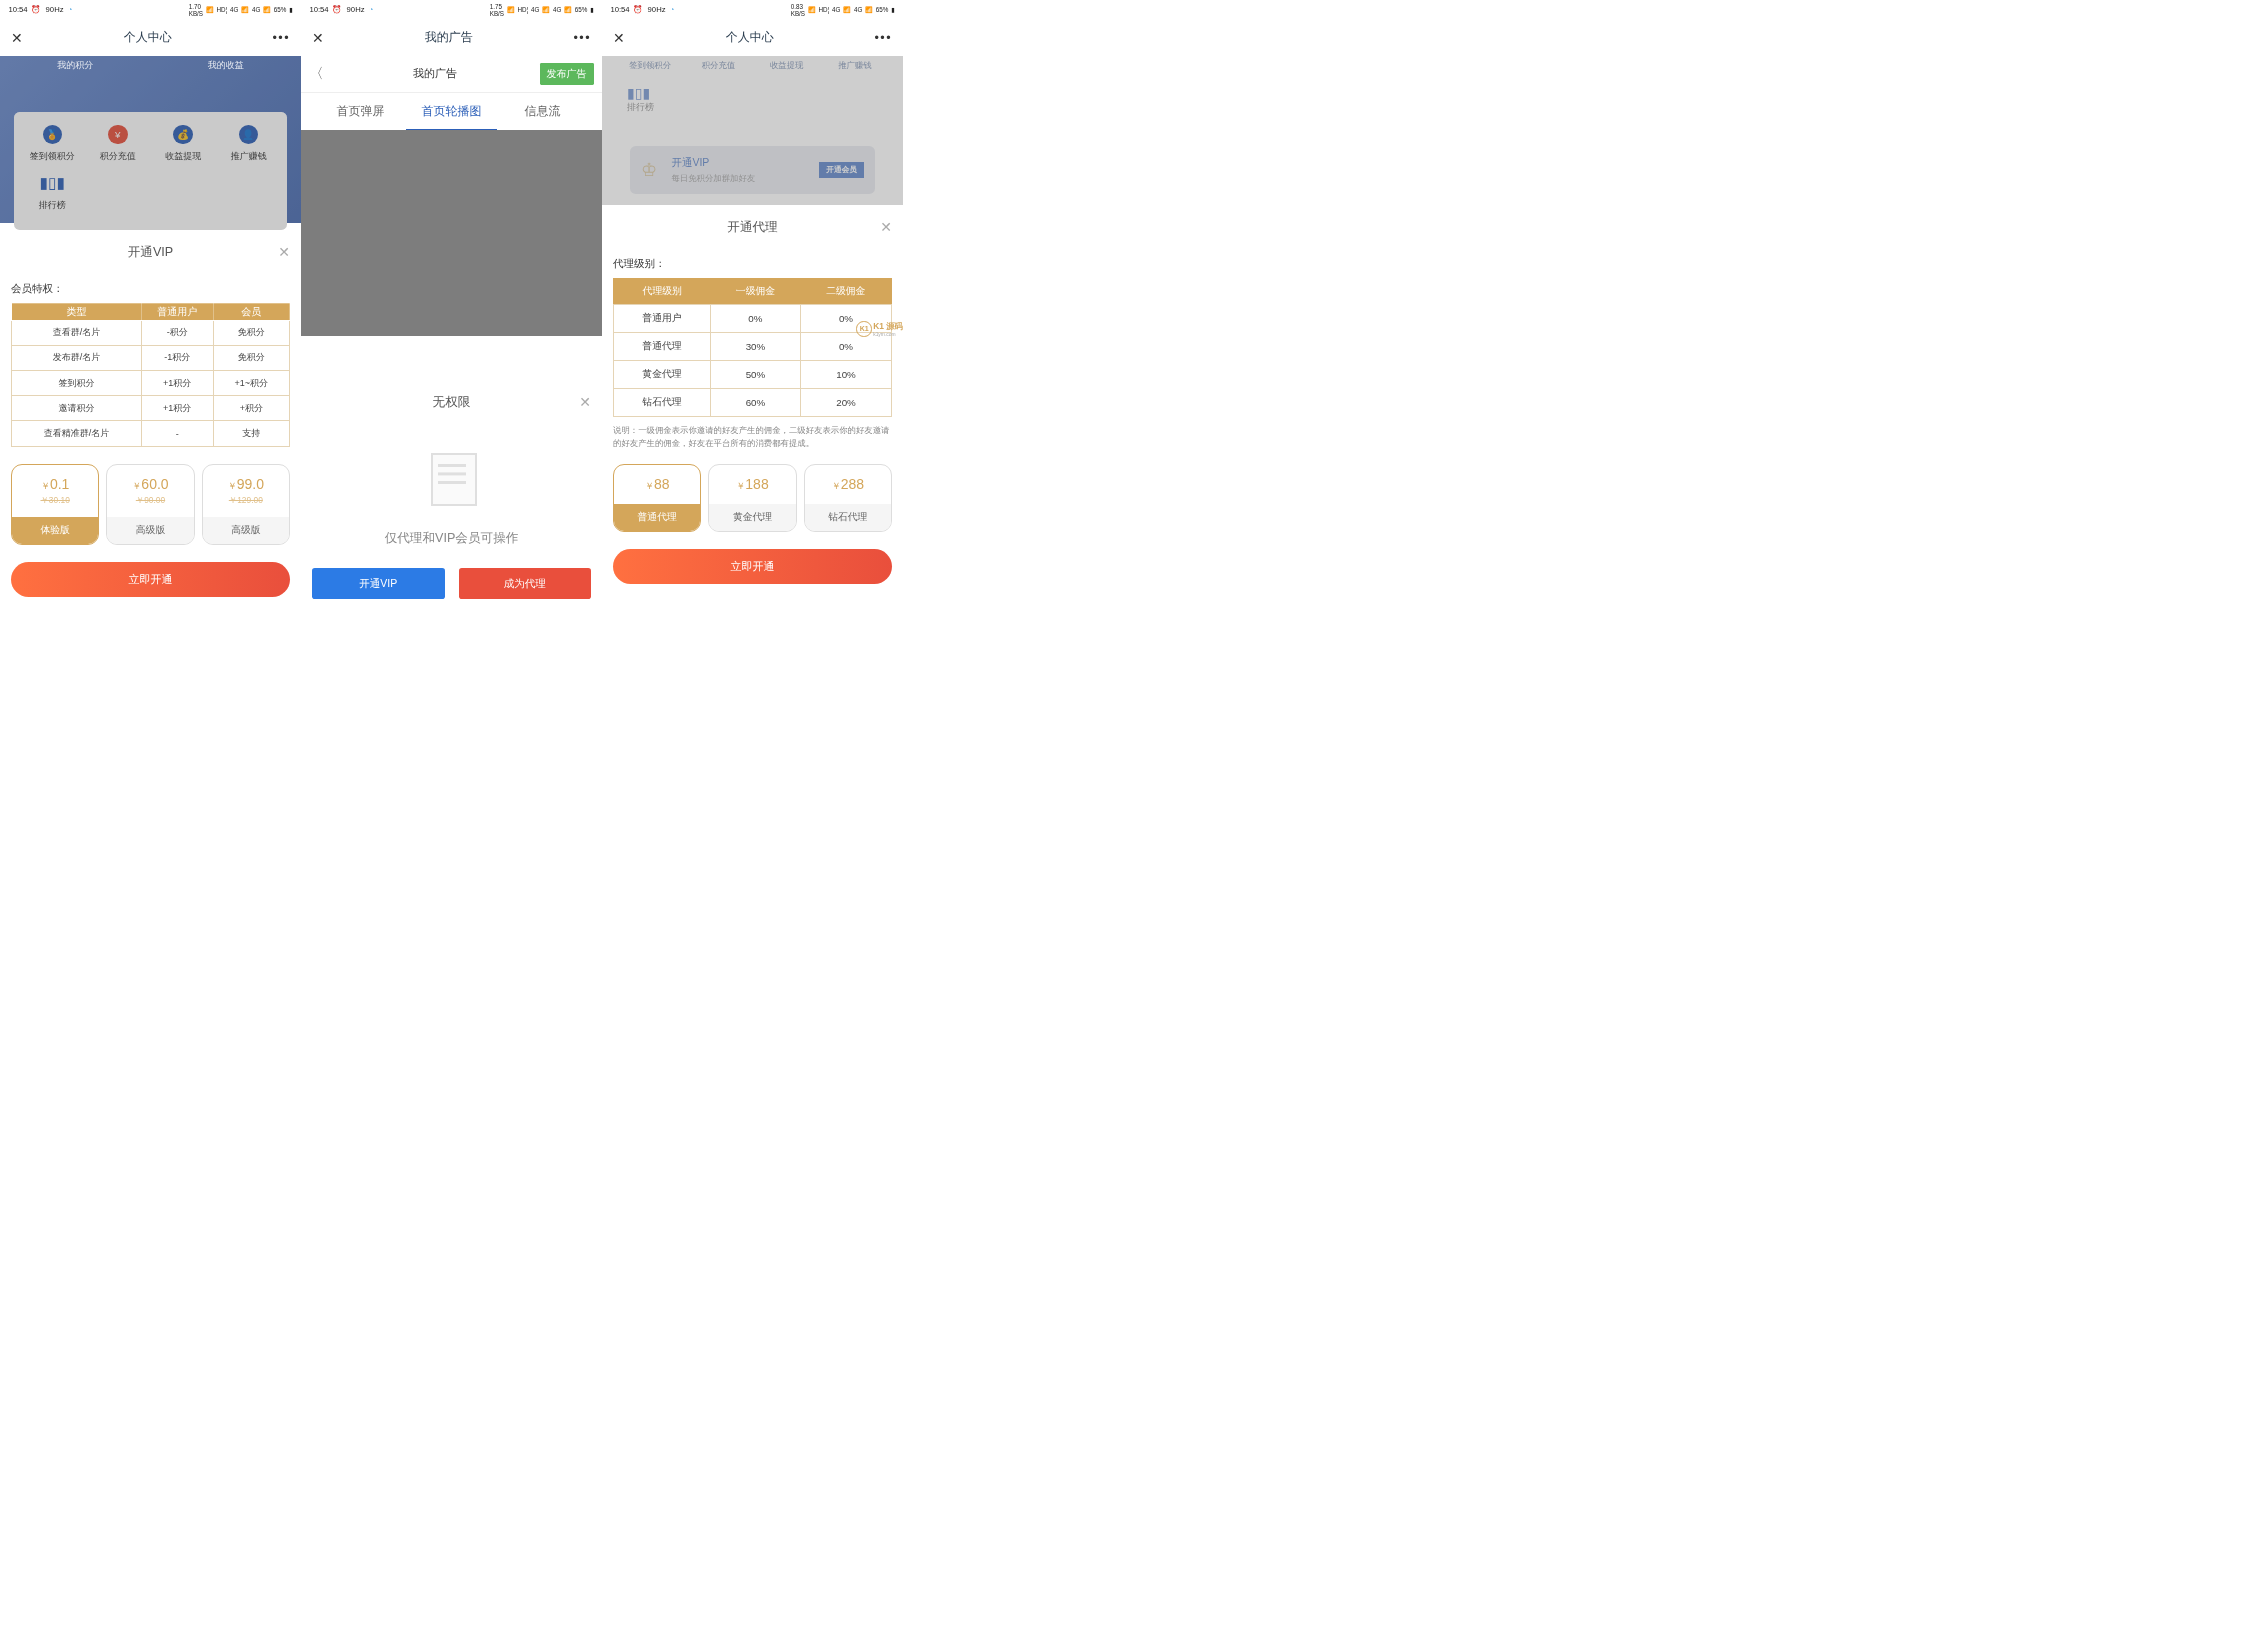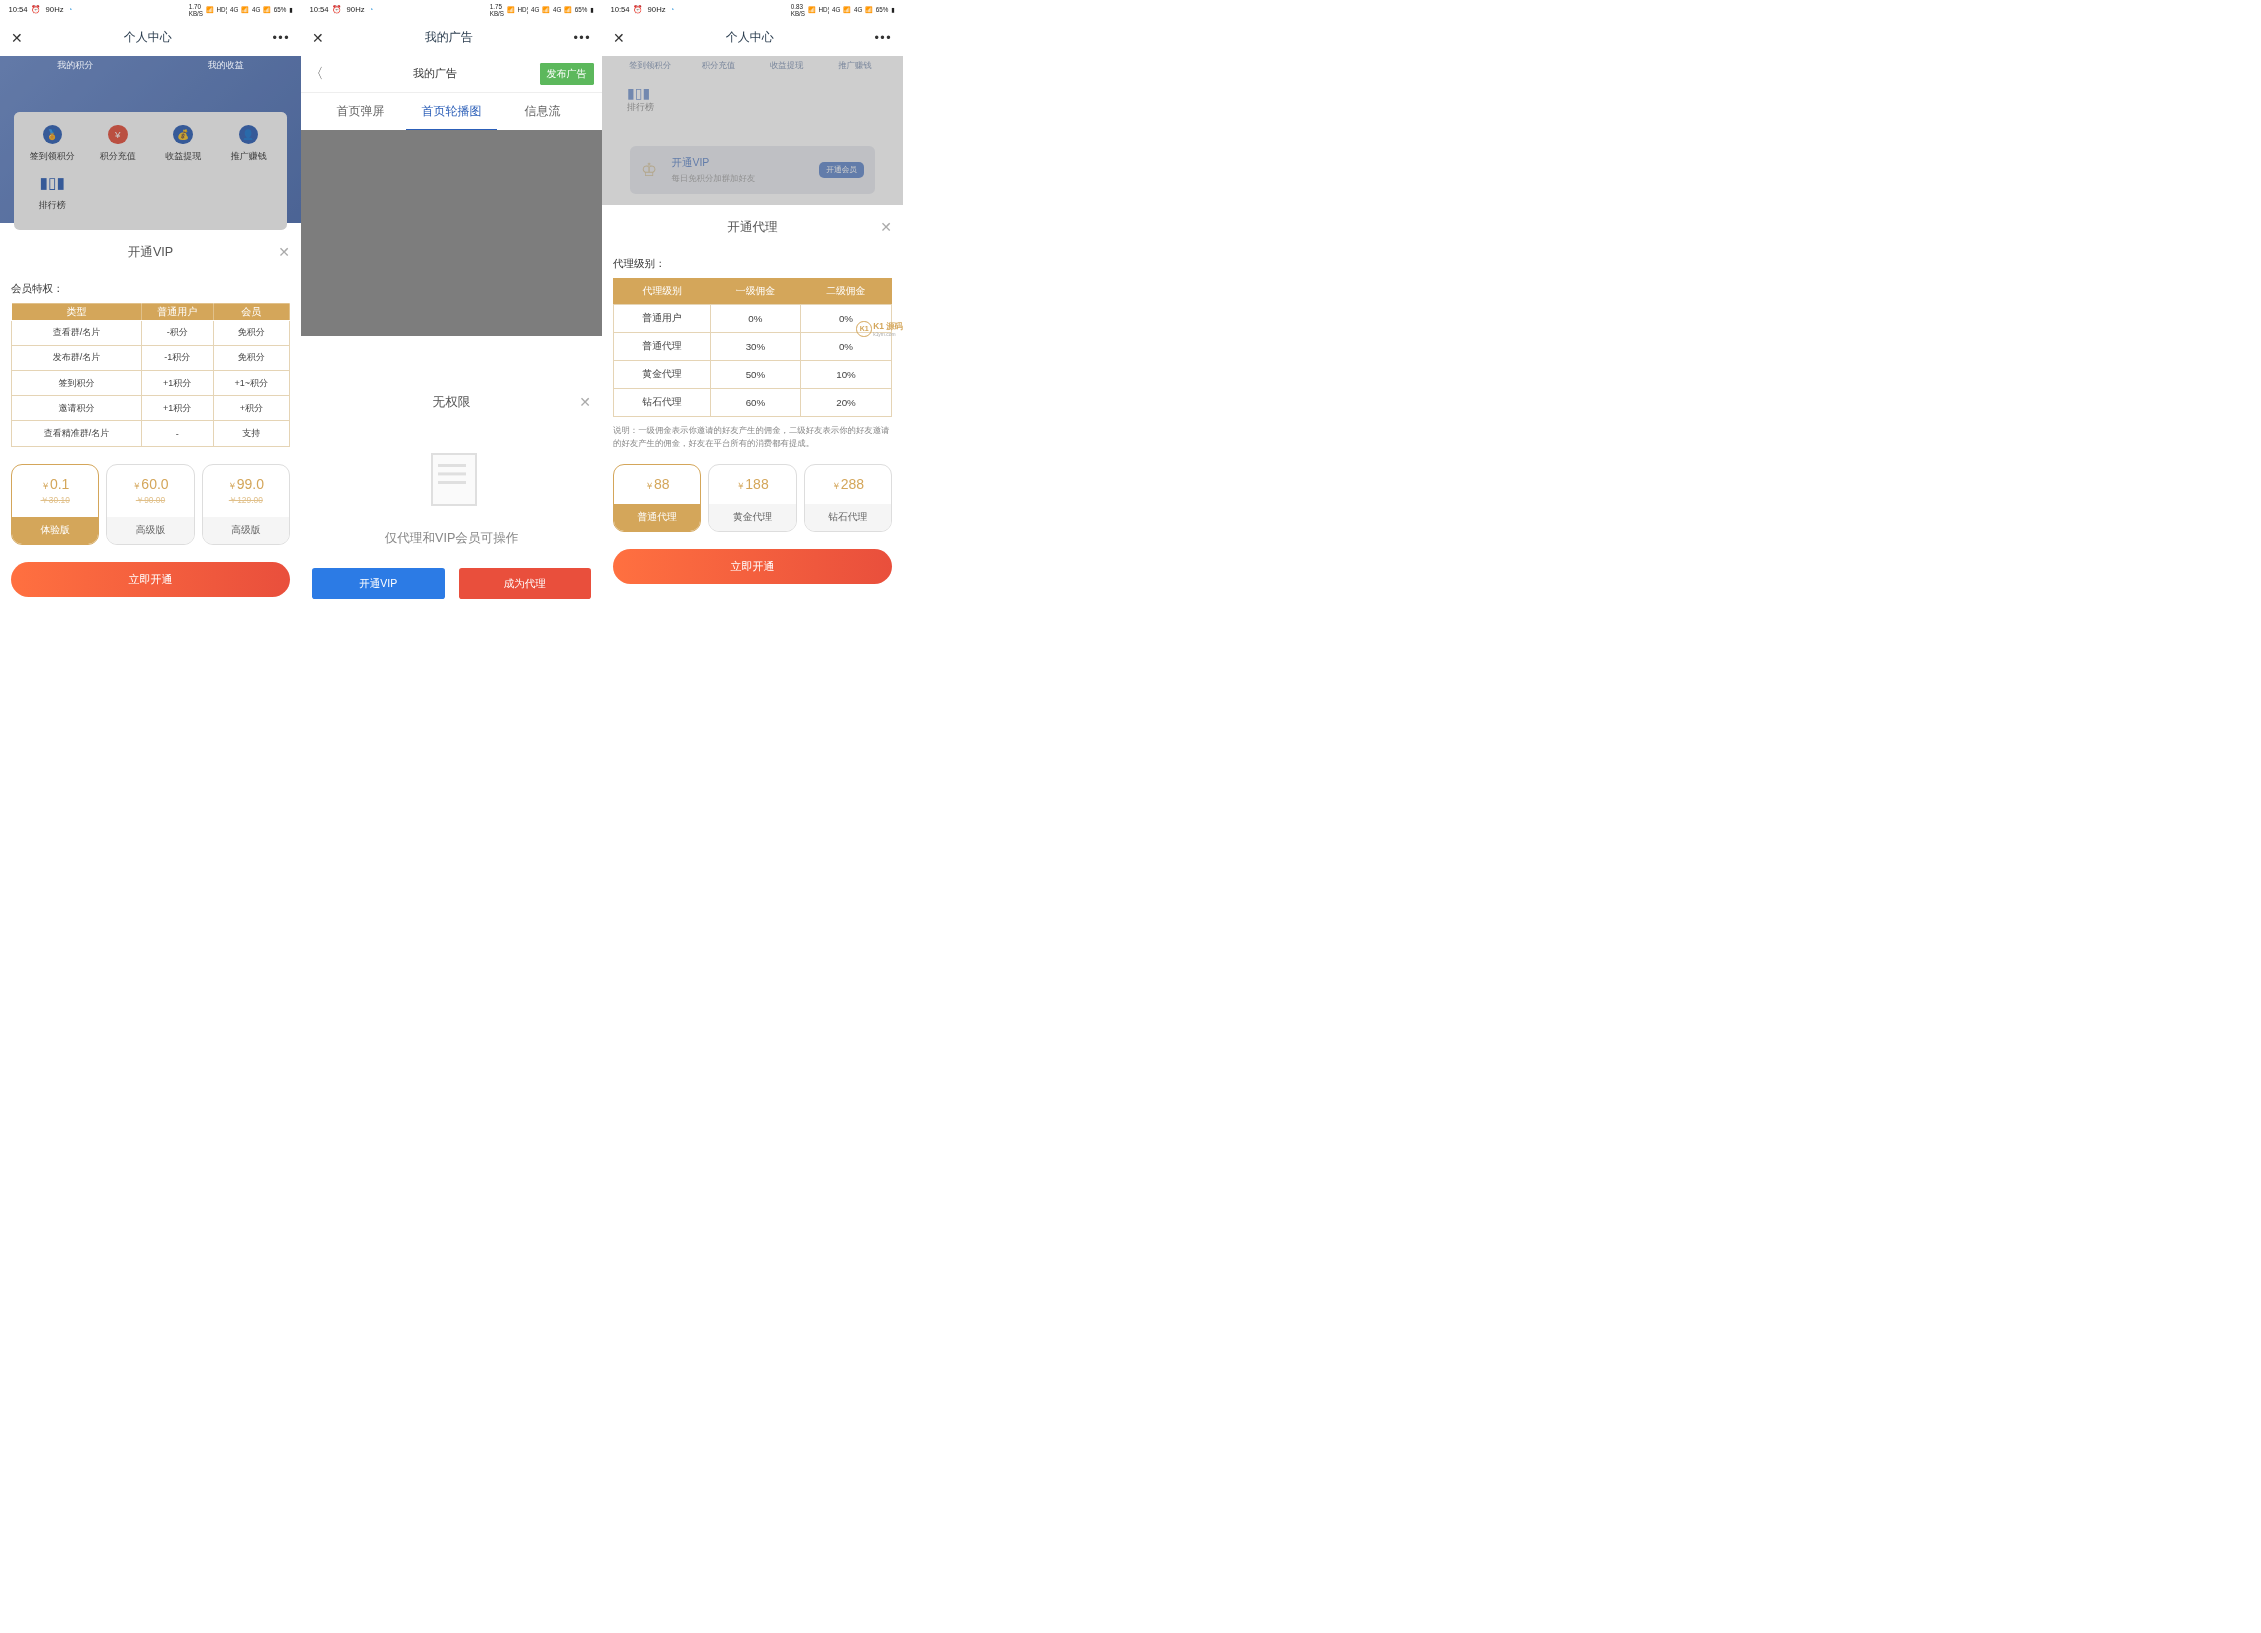--- a/index.html
+++ b/index.html
@@ -82,21 +82,21 @@
     .s3-menu-row span { flex: 1; text-align: center; }
     .s3-rank { margin-top: 5.6px; padding: 4.2px 11px; }
     .s3-rank-icon { color: #2c5fb8; font-size: 14px; opacity: 0.6; }
     .s3-rank-text { font-size: 9px; color: #555; opacity: 0.6; }
     .s3-vip-banner { margin: 28px 14px 11px; background: #e3e5ed; border-radius: 5.6px; padding: 9.8px 11px; display: flex; align-items: center; opacity: 0.7; }
     .s3-crown { width: 22px; height: 22px; margin-right: 8.4px; position: relative; }
     .s3-crown::before { content: "♔"; font-size: 18px; color: #cbb27c; }
     .s3-banner-text { flex: 1; }
     .s3-banner-title { font-size: 10.5px; color: #2c5fb8; font-weight: 500; }
     .s3-banner-sub { font-size: 8.4px; color: #888; margin-top: 2.8px; }
-    .s3-banner-btn { background: #2c5fb8; color: #fff; padding: 2.8px 7px; border-radius: 5px; font-size: 7.7px; }
+    .s3-banner-btn { background: #2c5fb8; color: #fff; padding: 2.8px 7px; border-radius: 0; font-size: 7.7px; font-weight: bold; }
     .s3-overlay-top { position: absolute; top: 56px; left: 0; right: 0; height: 167px; background: rgba(80,80,80,0.28); z-index: 1; }
     
     .agent-modal { position: absolute; bottom: 13px; left: 0; right: 0; background: #fff; z-index: 10; padding: 14px 11px 17px; }
     .agent-table { width: 100%; border-collapse: collapse; border: 0.7px solid #d4a65a; margin-bottom: 7px; }
     .agent-table th { background: #d4a65a; color: #fff; font-weight: 400; padding: 5.6px; font-size: 9.8px; }
     .agent-table td { padding: 7px; text-align: center; font-size: 9.8px; color: #444; border: 0.7px solid #e5d4b5; }
     .agent-note { font-size: 8.4px; color: #888; line-height: 1.6; margin-bottom: 14px; }
     
     .k1-watermark { position: absolute; right: 0; top: 321px; z-index: 20; display: flex; align-items: center; font-size: 8.4px; }
     .k1-circle { width: 15.4px; height: 15.4px; border-radius: 50%; border: 1.4px solid #d4a65a; display: inline-flex; align-items: center; justify-content: center; color: #d4a65a; font-size: 7px; font-weight: bold; margin-right: 1.4px; }

